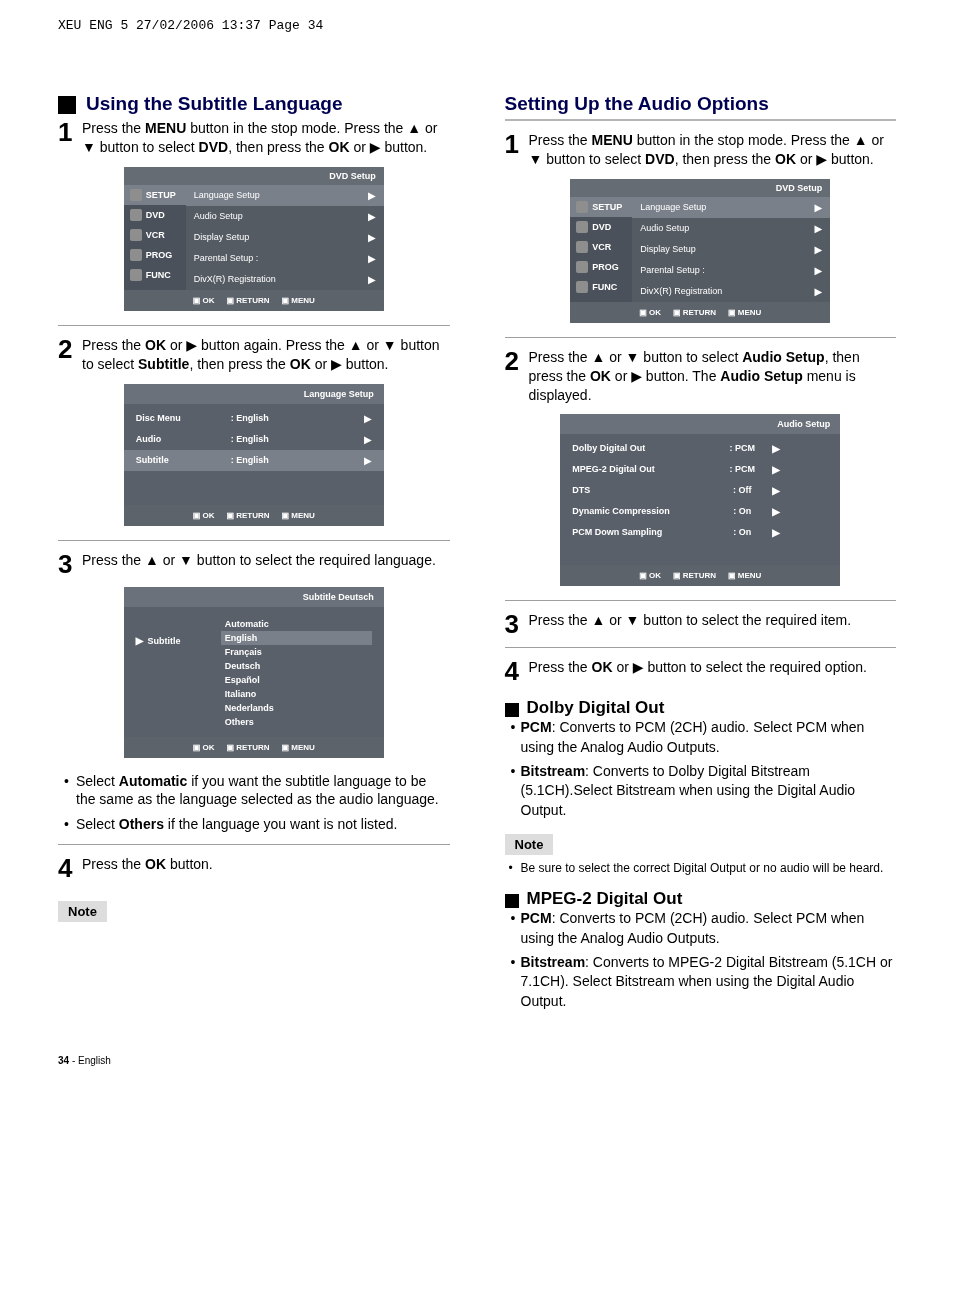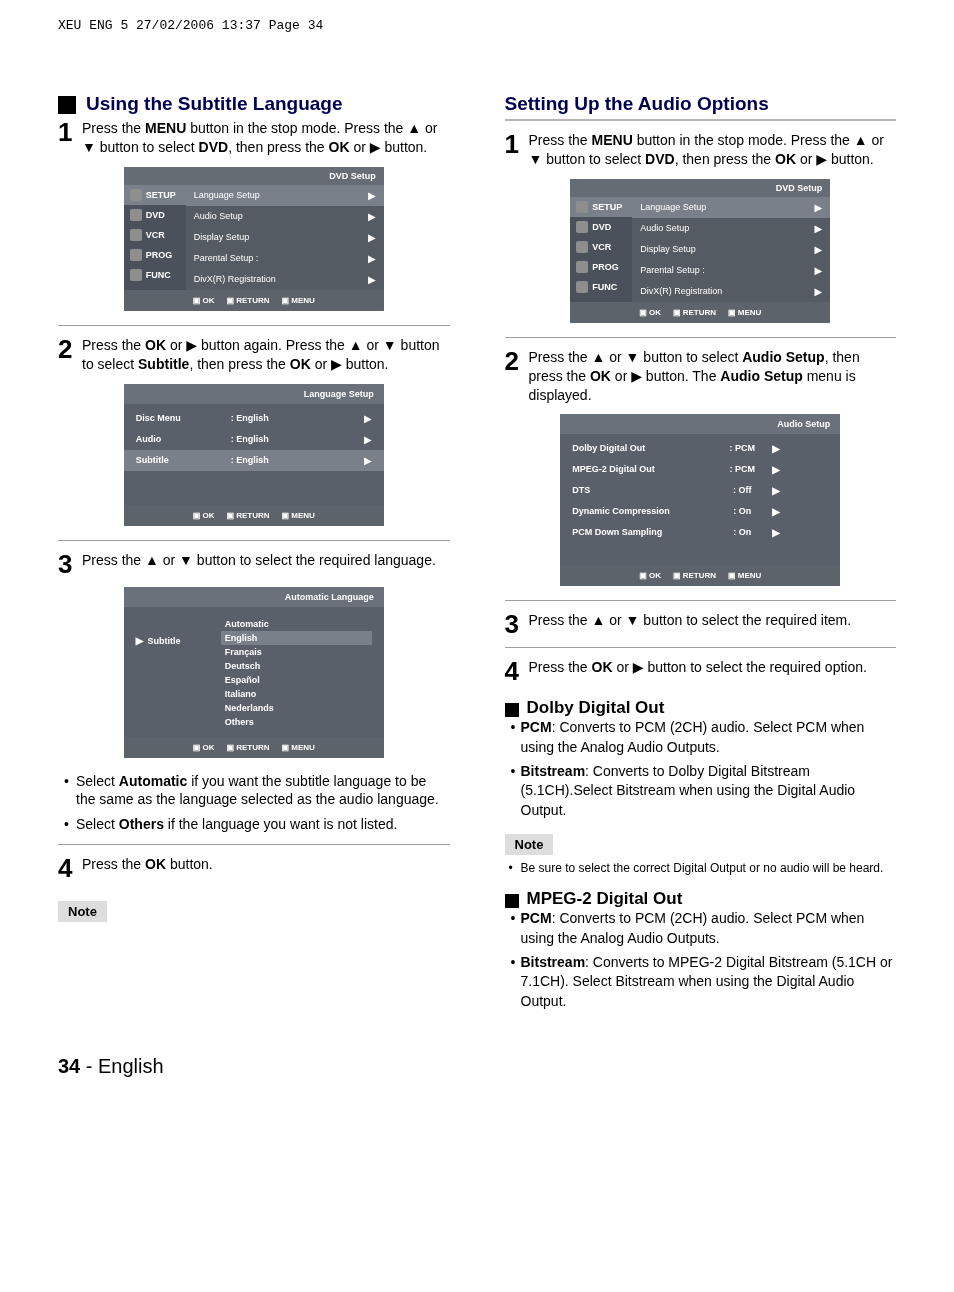--- a/index.html
+++ b/index.html
@@ -44,21 +44,21 @@
   .sub-list { flex:1; }
   .sub-item { padding:2px 4px; font-weight:bold; }
   .sub-item.hl { background:#7a808a; }
   ul.bul { list-style:none; padding-left:6px; margin:10px 0; }
   ul.bul li { position:relative; padding-left:12px; font-size:14px; line-height:1.35; margin-bottom:6px; }
   ul.bul li::before { content:"•"; position:absolute; left:0; }
   .note-box { display:inline-block; background:#ddd; padding:3px 10px; font-weight:bold; font-size:13px; margin-top:10px; }
   .note-text { font-size:12px; margin-top:6px; padding-left:16px; position:relative; }
   .note-text::before { content:"•"; position:absolute; left:4px; }
   .sub-h { font-size:17px; font-weight:bold; margin-top:14px; }
-  .page-num { font-size:20px; margin-top:40px; }
+  .page-num { font-size:10px; margin-top:40px; }
   .page-num .b{ font-weight:bold; }
   .audio-menu { background:#5a606a; color:#fff; width:280px; margin:8px auto 14px; font-size:9px; }
   .audio-rows { padding:4px 0; }
   .audio-row { display:flex; padding:5px 12px; font-weight:bold; }
   .audio-row .c1 { width:140px; }
   .audio-row .c2 { width:60px;text-align:center; }
   .desc-item { display:flex; font-size:14px; line-height:1.4; margin-bottom:4px; padding-left:6px; }
   .desc-bul { width:10px; flex-shrink:0; }
   .desc-txt { flex:1; }
 </style>
@@ -173,21 +173,21 @@
         </div>
       </div>
 
       <div class="thin-rule"></div>
       <div class="step">
         <div class="snum">3</div>
         <div class="stext">Press the ▲ or ▼ button to select the required language.</div>
       </div>
 
       <div class="sub-menu">
-        <div class="lang-header">Automatic Language</div>
+        <div class="lang-header">Subtitle Deutsch</div>
         <div class="sub-body">
           <div class="sub-left"><span class="tri" style="margin-right:4px">▶</span><span>Subtitle</span></div>
           <div class="sub-list">
             <div class="sub-item">Automatic</div>
             <div class="sub-item hl">English</div>
             <div class="sub-item">Français</div>
             <div class="sub-item">Deutsch</div>
             <div class="sub-item">Español</div>
             <div class="sub-item">Italiano</div>
             <div class="sub-item">Nederlands</div>

